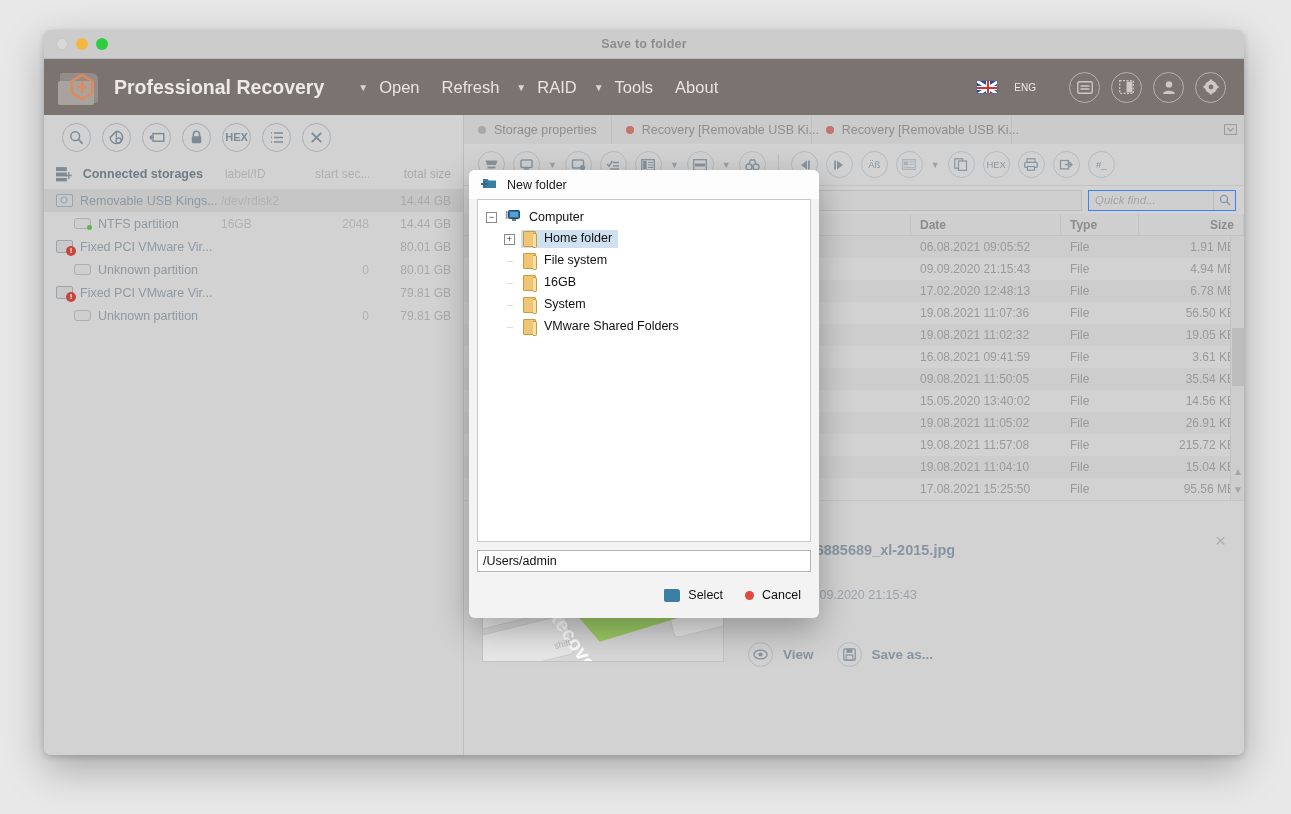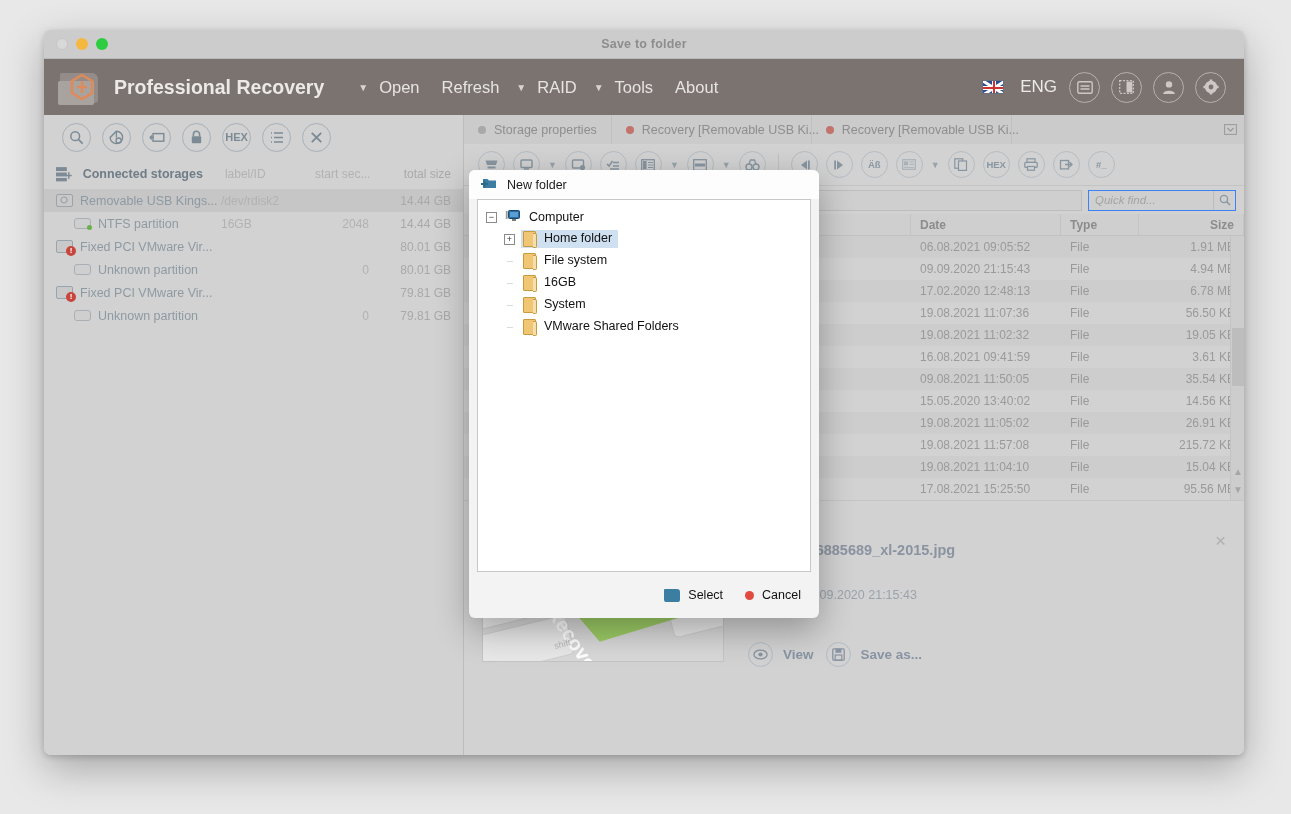--- a/index.html
+++ b/index.html
@@ -62,21 +62,21 @@
     white-space: nowrap;
   }
   .caret-small {
     font-size: 10px; color: #d8d4d1; padding-left: 6px; padding-right: 0px;
   }
   .appbar-right { margin-left: auto; display: flex; align-items: center; gap: 11px; }
   .flag {
     width: 22px; height: 14px; background: #2b4b8f; position: relative;
     overflow: hidden; border: 1px solid #6a6f80; display:inline-block;
   }
-  .lang-label { font-size: 17px; color: #eceae8; margin-right: 1px; margin-left:5px;}
+  .lang-label { font-size: 10px; color: #eceae8; margin-right: 22px; margin-left:5px;}
   .circ-btn {
     width: 31px; height: 31px; border-radius: 50%;
     border: 1.5px solid #b6b0ad; display: flex; align-items: center;
     justify-content: center; color: #cdc8c5;
   }
 
   
   .body-row { display: flex; height: 640px; background: #d2d2d2; }
   .left-pane { width: 420px; background: #d2d2d2; border-right: 1px solid #bdbdbd; }
   .left-toolbar {
@@ -135,21 +135,21 @@
   }
   .tab-x { color: #a5a5a5; font-size: 14px; margin-left: 6px; }
   .tabbar-end { margin-left: auto; display:flex; align-items:center; padding: 0 7px; color:#9a9a9a; font-size: 11px;}
   .file-toolbar {
     height: 42px; display: flex; align-items: center; gap: 8px; padding: 0 14px;
     border-bottom: 1px solid #c4c4c4;
   }
   .ft-btn {
     width: 27px; height: 27px; border-radius: 50%; border: 1.5px solid #b4bcc2;
     display: flex; align-items: center; justify-content: center;
-    color: #8896a1; font-size: 9.5px; font-weight: bold; flex: 0 0 auto;
+    color: #8896a1; font-size: 9.5px; font-weight: normal; flex: 0 0 auto;
   }
   .ft-caret { color: #9aa3aa; font-size: 9px; flex: 0 0 auto; }
   .ft-sep { width: 1px; height: 22px; background: #c0c0c0; margin: 0 4px; }
   .pathbar { height: 28px; display: flex; align-items: center; padding: 0 8px; gap: 6px; }
   .path-input {
     flex: 1; height: 21px; background: #cfcfcf; border: 1px solid #bdbdbd;
   }
   .quickfind {
     width: 148px; height: 21px; background: #cfcfcf; border: 1px solid #3b82f6;
     display: flex; align-items: center; font-size: 11.5px; font-style: italic;
@@ -183,21 +183,21 @@
     flex: 1; display: flex; padding: 16px 18px 0 18px; position: relative;
   }
   .thumb {
     width: 242px; height: 118px; border: 1px solid #c4c4c4; flex: 0 0 auto;
     position: relative; overflow: hidden; background: #cfcfcf; margin-top: 4px;
   }
   .details-info { padding-left: 24px; padding-top: 2px; }
   .d-title { font-size: 14.5px; font-weight: bold; color: #8a94a0; margin-bottom: 8px; }
   .d-sub { font-size: 12.5px; color: #a3a3a3; margin-bottom: 6px; }
   .d-line { font-size: 12.5px; color: #9aa3ac; line-height: 18px; }
-  .d-actions { display: flex; align-items: center; gap: 12px; margin-top: 20px; }
+  .d-actions { display: flex; align-items: center; gap: 23px; margin-top: 20px; }
   .d-act { display: flex; align-items: center; gap: 10px; font-size: 13.5px; font-weight: bold; color: #8894a1; }
   .d-act-circ { width: 25px; height: 25px; border-radius: 50%; border: 1.5px solid #b2bcc4;
                 display:flex;align-items:center;justify-content:center; color:#8894a1;}
   .panel-close { position: absolute; right: 18px; top: 6px; color: #b0b0b0; font-size: 19px; }
 
   
   .vscroll {
     position: absolute; right: 0; top: 0; width: 14px; bottom: 0;
     background: #cdcdcd; border-left: 1px solid #c3c3c3;
   }
@@ -830,20 +830,21 @@
 
       <div class="tnode" style="padding-left:26px">
         <span class="expander-blank">···</span>
         <span class="tn-label-wrap">
           <span class="folder-ico"></span>
           <span>VMware Shared Folders</span>
         </span>
       </div>
     </div>
 
+    <div class="dlg-path">/Users/admin</div>
 
     <div class="dlg-foot">
       <div class="dlg-btn">
         <span class="dlg-folder-ico"></span>
         <span>Select</span>
       </div>
       <div class="dlg-btn">
         <span class="red-dot"></span>
         <span>Cancel</span>
       </div>

